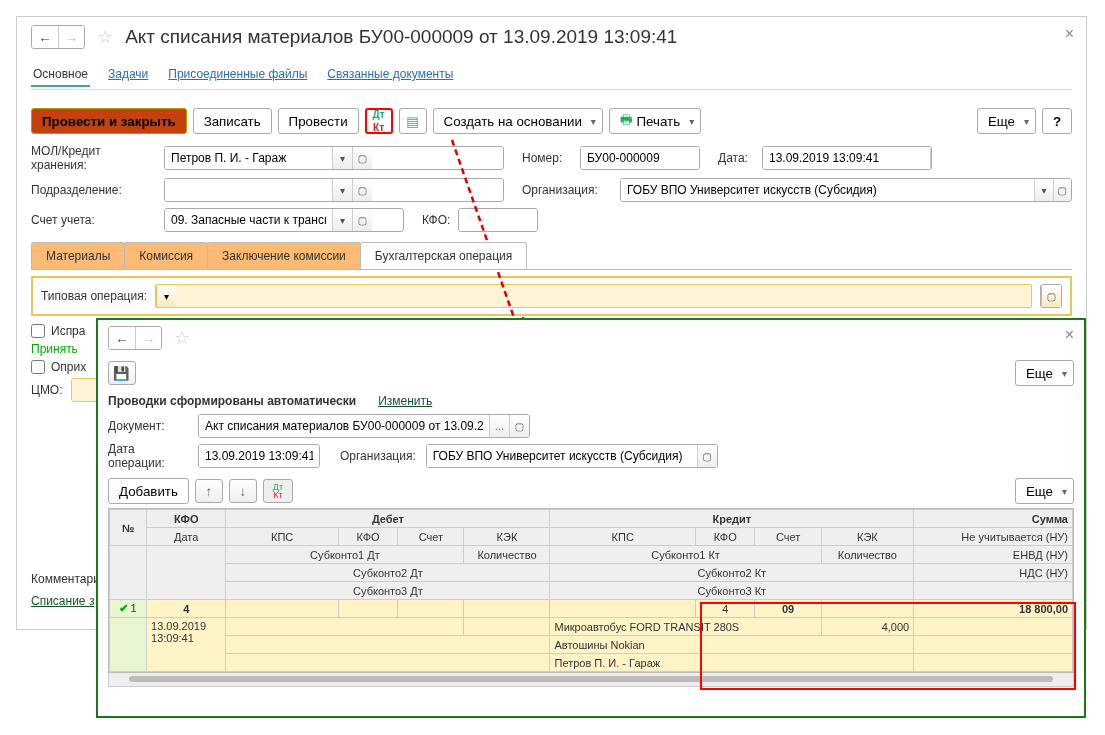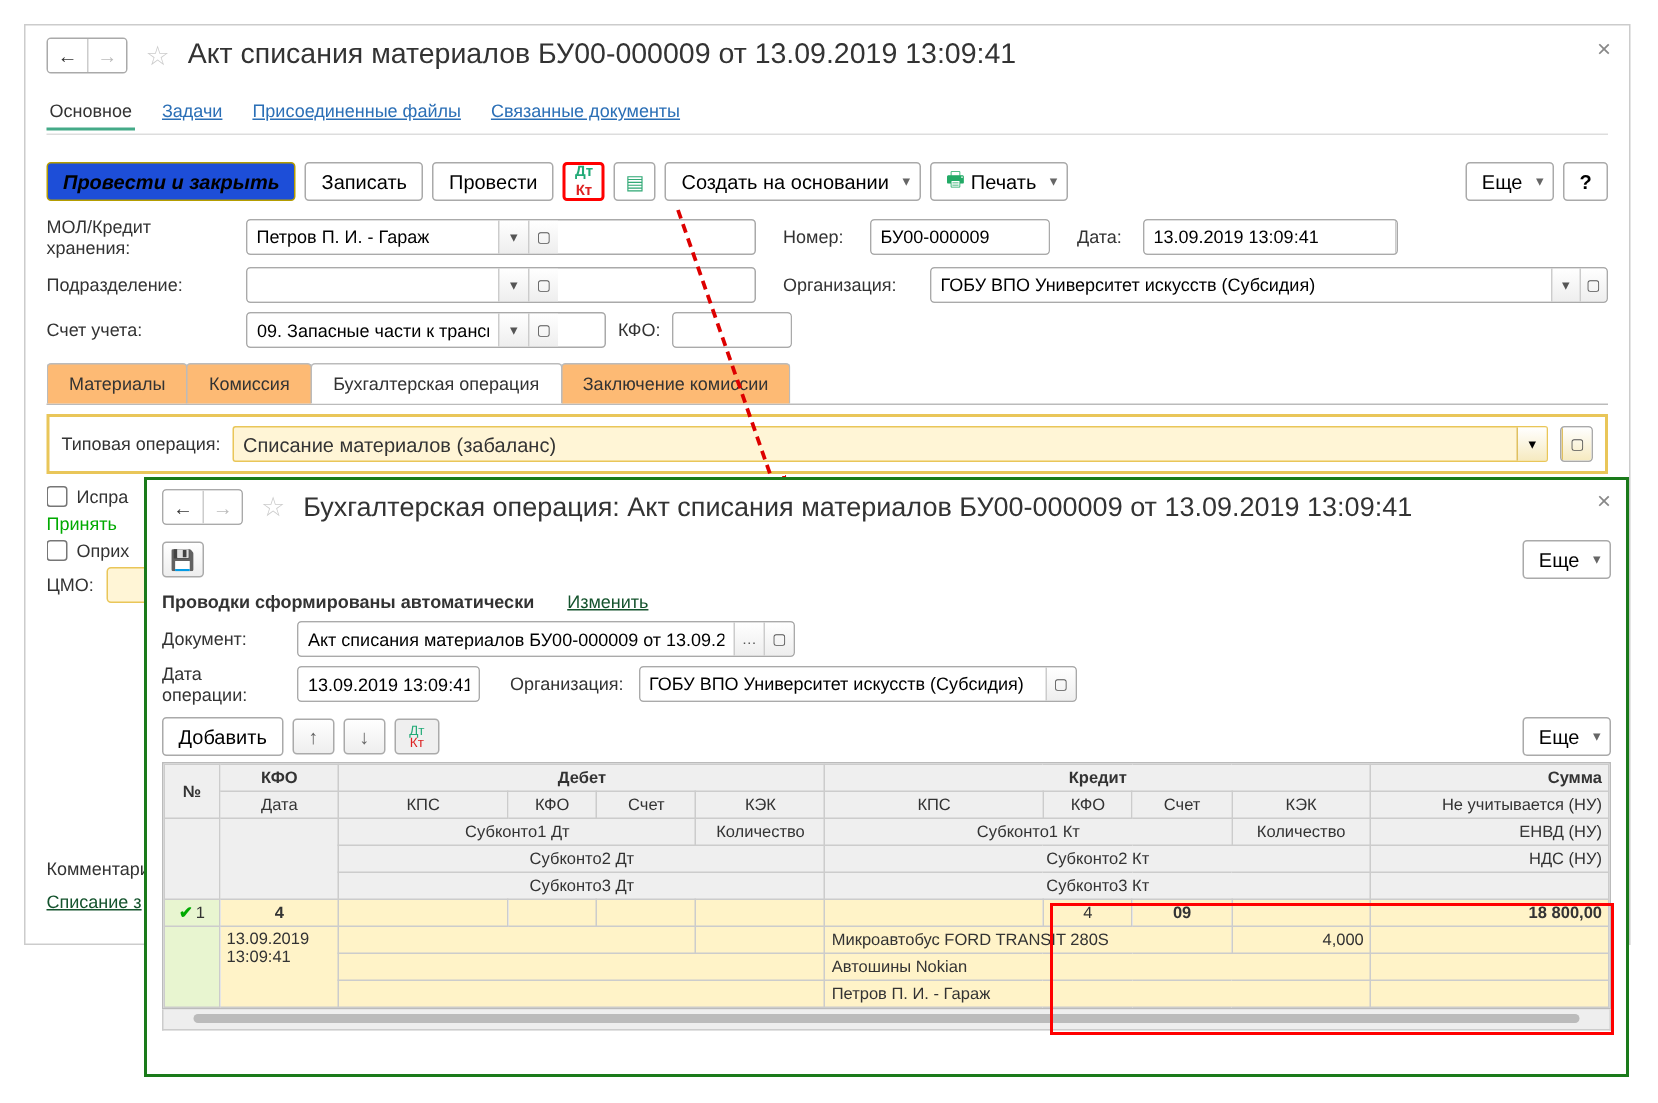--- a/index.html
+++ b/index.html
@@ -17,21 +17,21 @@
 .star-icon { font-size: 18px; color: #ccc; margin: 0 6px; }
 .title { font-size: 19px; font-weight: 400; color: #333; }
 .win-close { position: absolute; top: 8px; right: 12px; font-size: 16px; color: #888; cursor: pointer; }
 
 .tabs-main { display: flex; gap: 16px; margin-bottom: 18px; border-bottom: 1px solid #ddd; padding-bottom: 2px; }
 .tabs-main .tab { color: #2b6fb6; cursor: pointer; padding: 4px 2px; text-decoration: underline; }
 .tabs-main .tab.active { color: #333; text-decoration: none; border-bottom: 2px solid #4a8; }
 
 .toolbar { display: flex; align-items: center; gap: 6px; margin-bottom: 10px; flex-wrap: wrap; }
 .btn { border: 1px solid #aaa; border-radius: 3px; padding: 4px 10px; background: #fff; cursor: pointer; height: 26px; display: inline-flex; align-items: center; gap: 4px; }
-.btn-primary { background: #1d4ed8; border-color: #b59d00; font-weight: bold; font-style: italic; }
+.btn-primary { background: #c2410c; border-color: #b59d00; font-weight: bold; }
 .btn-dtkt { border: 2px solid #f00; padding: 2px 6px; font-size: 10px; line-height: 9px; height: 26px; display: flex; flex-direction: column; align-items: center; justify-content: center; }
 .btn-dtkt .dt { color: #2a7; font-weight: bold; }
 .btn-dtkt .kt { color: #d22; font-weight: bold; }
 .btn-sheet { width: 28px; justify-content: center; color: #3a7; }
 .btn-dropdown { position: relative; padding-right: 20px; }
 .btn-dropdown::after { content: '▾'; position: absolute; right: 6px; color: #666; font-size: 10px; }
 .toolbar .spacer { flex: 1; }
 .btn-help { font-weight: bold; width: 30px; justify-content: center; }
 
 .form-row { display: flex; align-items: center; gap: 8px; margin-bottom: 6px; }
@@ -166,37 +166,36 @@
         </span>
     </div>
 
     <div class="form-row">
       <span class="lbl" style="width:125px">Счет учета:</span>
       <span class="input-wrap" style="width:240px">
           <input value="09. Запасные части к транспорт" style="">
           <button class="suffix-btn">▾</button>
           <button class="suffix-btn">▢</button>
         </span>
-      <span class="lbl" style="">КФО:</span>
+      <span class="lbl" style="margin-left:10px">КФО:</span>
       <span class="input-wrap" style="width:80px">
           <input value="" style="">
         </span>
     </div>
 
     <div class="sub-tabs">
       <div class="stab">Материалы</div>
       <div class="stab">Комиссия</div>
+      <div class="stab">Заключение комиссии</div>
       <div class="stab active">Бухгалтерская операция</div>
-      <div class="stab">Заключение комиссии</div>
     </div>
 
     <div class="op-wrap">
       <span class="lbl">Типовая операция:</span>
       <div class="field">
-          <input value="Списание материалов (забаланс)" style="">
           <button class="suffix-btn">▾</button>
         </div>
       <span class="input-wrap" style="border-color:#aaa;">
           <button class="suffix-btn">▢</button>
         </span>
     </div>
 
     <div class="check-row">
         <input type="checkbox" style="">
         <span>Испра</span>
@@ -231,21 +230,20 @@
   </svg>
 
   <div class="panel2">
     <div class="win-close" style="top:6px;right:10px">×</div>
     <div class="win-header">
       <div class="nav-btns">
         <button class="nav-btn">←</button>
         <button class="nav-btn">→</button>
       </div>
       <span class="star-icon">☆</span>
-      <span class="title">Бухгалтерская операция: Акт списания материалов БУ00-000009 от 13.09.2019 13:09:41</span>
     </div>
 
     <div class="inner-toolbar">
       <button class="tiny-btn">💾</button>
       <div class="spacer" style="flex:1"></div>
       <button class="btn btn-dropdown">Еще</button>
     </div>
 
     <div class="auto-line">
       <span>Проводки сформированы автоматически</span>

